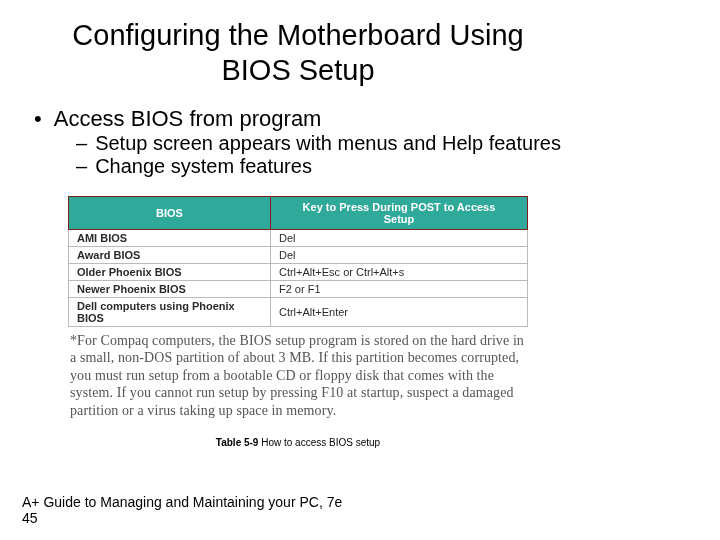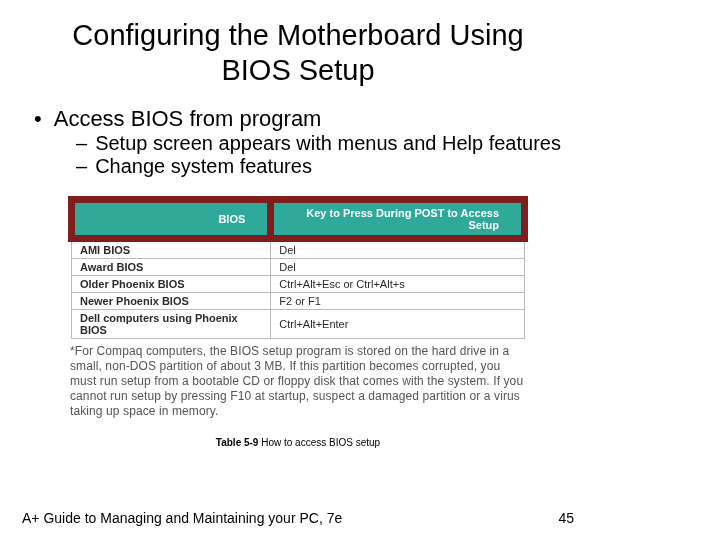--- a/index.html
+++ b/index.html
@@ -7,28 +7,28 @@
   .slide { position: relative; width: 596px; height: 540px; padding: 12px 22px 0 22px; }
   .title { font-size: 29px; text-align: center; line-height: 1.2; margin: 6px 40px 18px 40px; font-weight: 400; }
   .bullets { font-size: 22px; margin-left: 12px; }
   .b1 { display: flex; gap: 12px; margin-bottom: 0; }
   .b1 .dot { font-size: 22px; line-height: 1.2; }
   .subs { margin-left: 42px; font-size: 20px; }
   .sub { display: flex; gap: 8px; }
   .sub .dash { }
   .tablewrap { margin: 18px 46px 0 46px; }
   table { border-collapse: collapse; width: 100%; font-family: "Segoe UI", Arial, sans-serif; }
-  th { background: #2fa99a; color: #fff; text-align: right; font-weight: 700; font-size: 11px; padding: 4px 22px; border: 7px solid #7f1d1d; }
+  th { background: #2fa99a; color: #fff; text-align: center; font-weight: 700; font-size: 11px; padding: 4px 22px; border: 1px solid #7f1d1d; }
   th:first-child { width: 44%; }
   td { font-size: 11px; padding: 2px 8px; border: 1px solid #bbb; background: #fff; color: #2b2b2b; }
   td.biosname { font-weight: 700; }
-  .footnote { font-size: 12px; color: #555; line-height: 1.25; margin: 5px 48px 18px 48px; letter-spacing: 0.1px; }
+  .footnote { font-size: 14px; color: #555; line-height: 1.25; margin: 5px 48px 18px 48px; letter-spacing: 0.1px; font-family: Liberation Serif, serif; }
   .caption { text-align: center; font-size: 10px; margin-top: 10px; }
   .caption .lbl { font-weight: 700; }
-  .footer { position: absolute; bottom: 14px; left: 0; right: 0; display: flex; justify-content: space-between; padding: 0 22px; font-size: 14px; }
+  .footer { position: absolute; bottom: 14px; left: 0; right: 0; display: flex; justify-content: space-between; padding: 0 22px; font-size: 14px; flex-direction: column; }
 </style>
 </head>
 <body>
 
 <div class="slide">
   <h1 class="title">Configuring the Motherboard Using BIOS Setup</h1>
 
   <div class="bullets">
     <div class="b1">
       <span class="dot">•</span>

